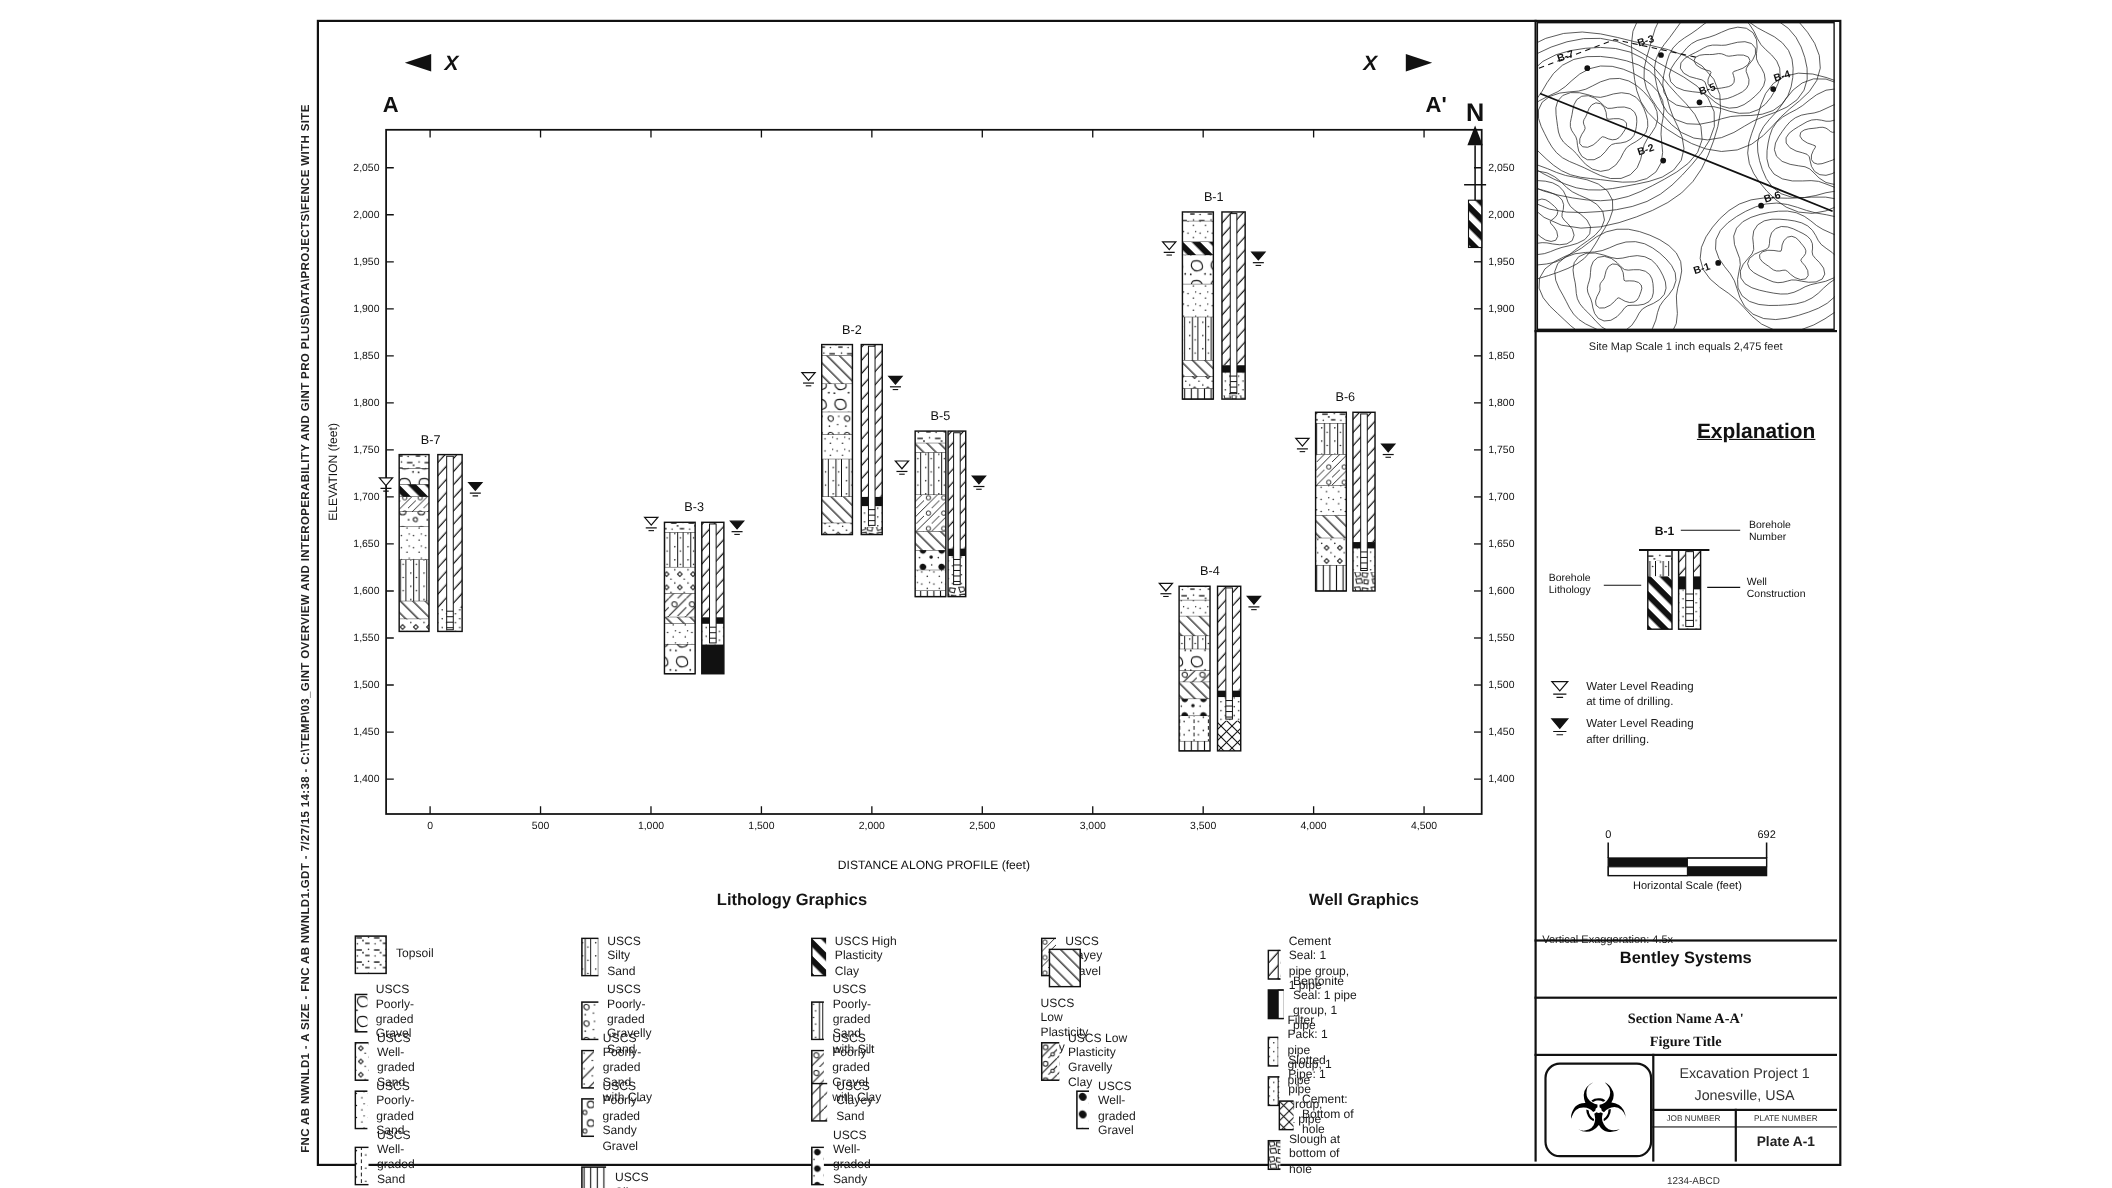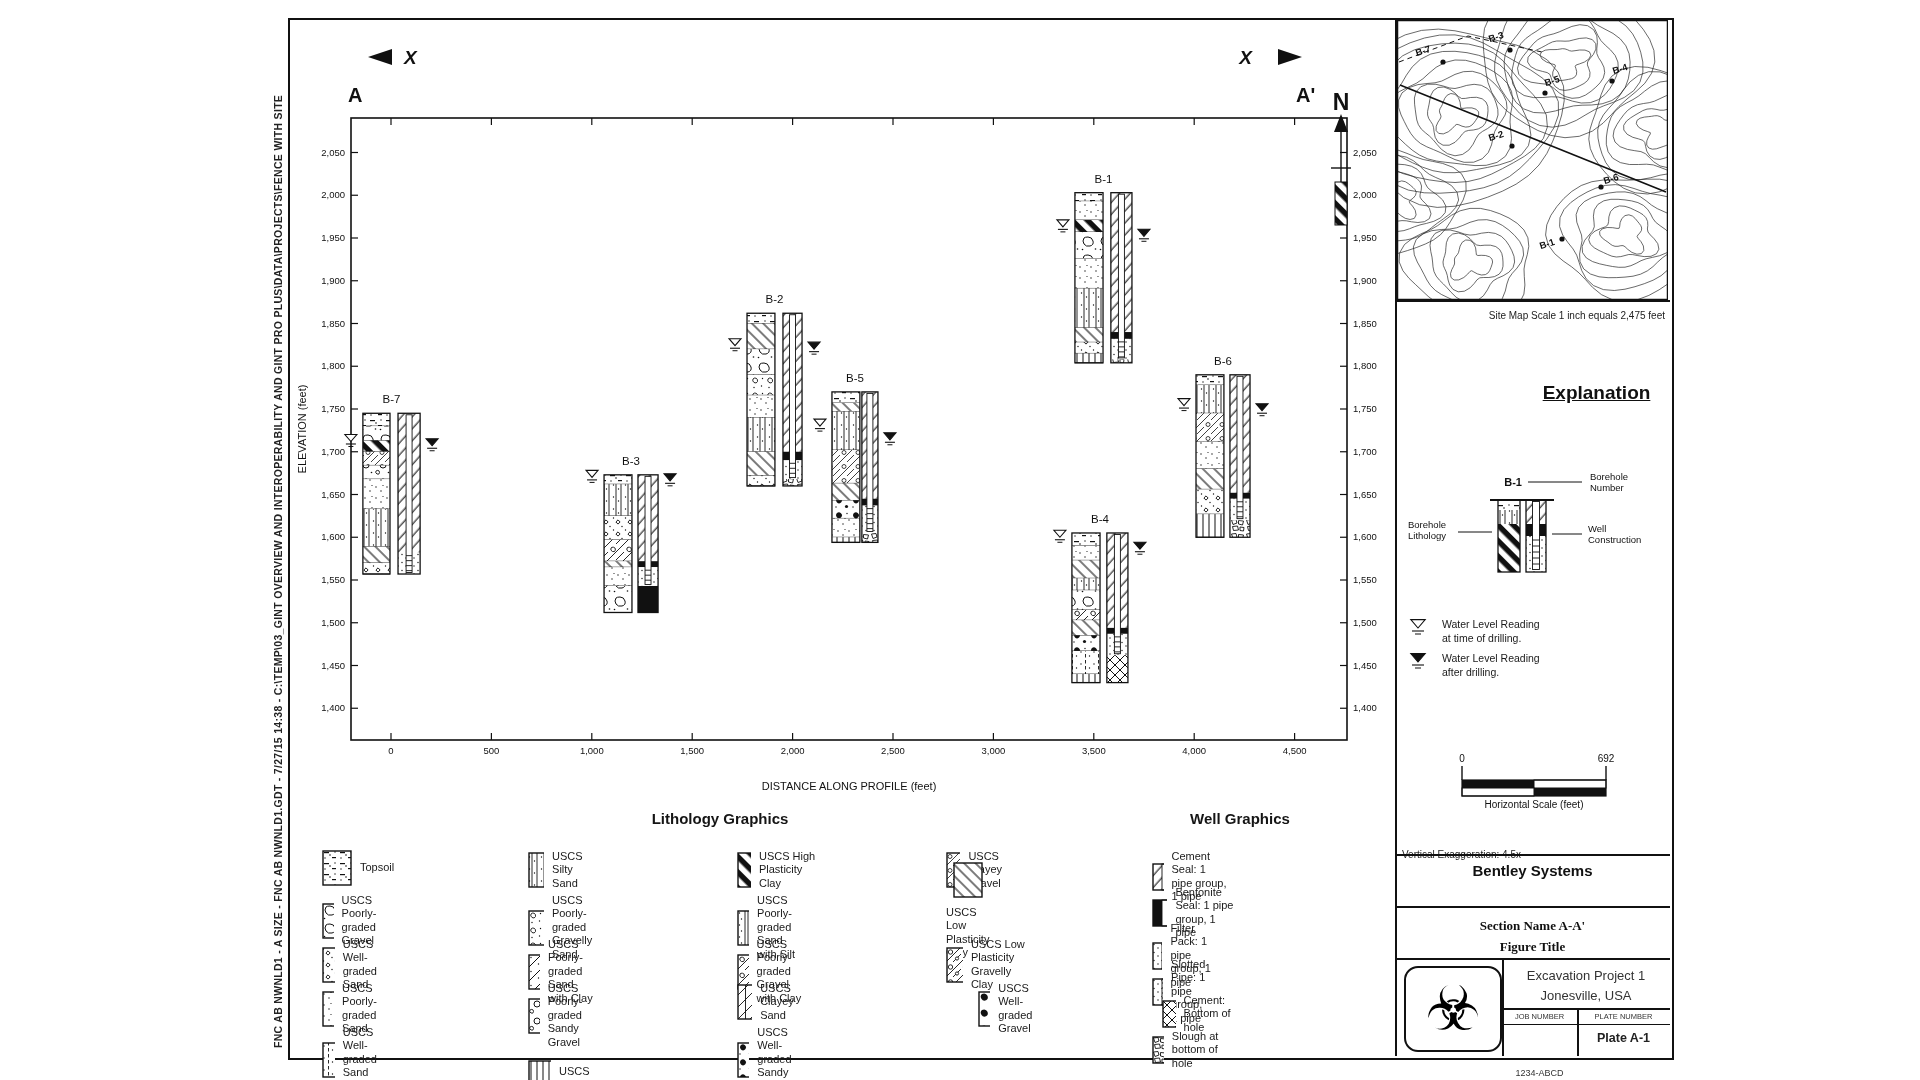--- a/index.html
+++ b/index.html
@@ -3,21 +3,21 @@
 <meta charset="utf-8">
 <style>
   html,body{margin:0;padding:0;background:#ffffff;}
   body{width:1920px;height:1080px;position:relative;font-family:"Liberation Sans",sans-serif;color:#111;overflow:hidden;}
   .abs{position:absolute;}
   .sheet-border{border:2px solid #111;}
   .vtext{font-size:10.5px;font-weight:bold;letter-spacing:.3px;white-space:nowrap;transform:rotate(-90deg);transform-origin:0 0;color:#222;}
   .legend-title{font-size:15px;font-weight:bold;color:#151515;}
   .legend-item{display:flex;align-items:center;gap:8px;}
   .legend-label{font-size:11px;line-height:1.22;white-space:pre-line;color:#1a1a1a;}
-  .panel-caption{font-size:10px;text-align:right;color:#222;}
+  .panel-caption{font-size:10px;text-align:center;color:#222;}
   .expl-title{font-size:19px;font-weight:bold;text-decoration:underline;text-align:center;color:#111;}
   .water-note{font-size:10.5px;line-height:1.3;white-space:pre-line;color:#1a1a1a;}
   .vexag{font-size:10px;color:#222;}
   .company{font-size:15px;font-weight:bold;text-align:center;}
   .section-name{font-size:13px;font-weight:bold;text-align:center;line-height:1.6;white-space:pre-line;}
   .project{font-size:13px;text-align:center;line-height:1.5;white-space:pre-line;color:#333;}
   .cell-label{font-size:7.5px;color:#333;}
   .hline{border-top:2px solid #111;}
   .vline{border-left:2px solid #111;}
   .logo-box{border:2px solid #111;border-radius:14px;display:flex;align-items:center;justify-content:center;}

